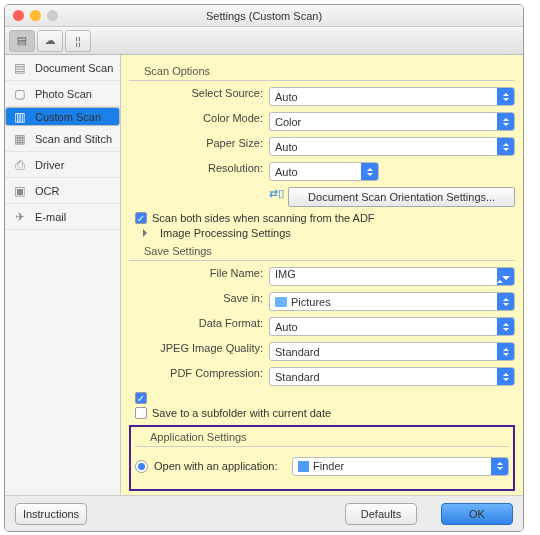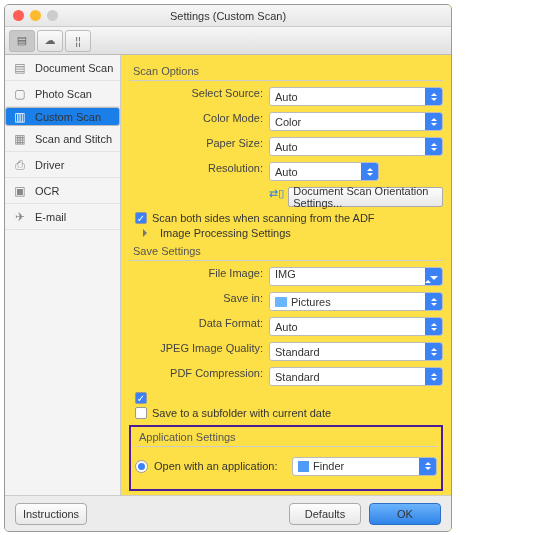--- a/index.html
+++ b/index.html
@@ -1,31 +1,31 @@
 <!DOCTYPE html>
 <html><head>
 <meta charset="utf-8">
 <style>
 *{box-sizing:border-box;margin:0;padding:0;font-family:-apple-system,Helvetica,Arial,sans-serif;font-size:11px;color:#333}
 body{background:#fff;padding:4px}
-.win{width:448px;border:1px solid #999;background:#fde047;border-radius:5px;overflow:hidden}
+.win{width:520px;border:1px solid #999;background:#fef9c3;border-radius:5px;overflow:hidden}
 .titlebar{height:22px;background:linear-gradient(#f6f6f6,#e6e6e6);border-bottom:1px solid #ccc;position:relative;text-align:center;line-height:22px;color:#555}
 .tl{position:absolute;left:8px;top:5px;display:flex;gap:6px}
 .tl span{width:11px;height:11px;border-radius:50%}
 .toolbar{height:28px;background:linear-gradient(#f6f6f6,#e0e0e0);border-bottom:1px solid #bbb;display:flex;align-items:center;padding:0 4px;gap:2px}
 .tbtn{width:26px;height:22px;border:1px solid #bbb;border-radius:3px;background:linear-gradient(#fafafa,#e4e4e4);display:flex;align-items:center;justify-content:center;color:#666}
 .tbtn.act{background:#c8c8c8}
 .body{display:flex;height:440px}
 .sidebar{width:116px;background:#f4f4f4;border-right:1px solid #ccc}
 .sitem{height:26px;display:flex;align-items:center;gap:6px;padding:0 6px;border-bottom:1px solid #e3e3e3;cursor:pointer;color:#444}
 .sitem.sel{background:#1a7fe8;color:#fff}
 .sic{width:18px;height:14px;display:flex;align-items:center;justify-content:center;font-size:12px;color:#888}
 .sitem.sel .sic{color:#fff}
 .main{flex:1;padding:4px 8px 4px 8px;overflow-y:auto}
-.sect{font-size:11px;color:#555;margin:6px 0 3px 4px}
+.sect{font-size:11px;color:#555;margin:6px 0 3px 15px}
 .hr{height:1px;background:#ccc;margin:2px 0 6px 0}
 .row{display:flex;height:22px;margin-bottom:3px}
 .lbl{width:140px;text-align:right;padding-right:6px;color:#444}
 .sel{flex:1;height:19px;background:#fff;border:1px solid #bbb;border-radius:3px;display:flex;align-items:center;padding:0 5px;position:relative}
 .sel.dis{background:#f2f2f2;color:#aaa}
 .sel .arr{position:absolute;right:0;top:0;width:17px;height:100%;background:#3b82f6;border-radius:0 2px 2px 0;display:flex;flex-direction:column;align-items:center;justify-content:center}
 .sel.dis .arr{background:#d0d0d0}
 .arr::before{content:"";border:3px solid transparent;border-bottom-color:#fff;margin-bottom:1px}
 .arr::after{content:"";border:3px solid transparent;border-top-color:#fff;margin-top:1px}
 .inp{flex:1;height:19px;background:#fff;border:1px solid #bbb;border-radius:3px;padding:0 5px;position:relative}
@@ -35,21 +35,21 @@
 .chk{display:flex;align-items:center;gap:5px;margin:3px 0 3px 6px}
 .cb{width:12px;height:12px;border:1px solid #999;border-radius:2px;background:#fff;display:flex;align-items:center;justify-content:center;font-size:10px;color:#2a7de1}
 .cb.on{background:#3b82f6;color:#fff}
 .rad{display:flex;align-items:center;gap:6px;margin:8px 0;height:22px}
 .rb{width:13px;height:13px;border:1px solid #999;border-radius:50%;background:#fff;display:flex;align-items:center;justify-content:center}
 .rb.on::after{content:"";width:7px;height:7px;background:#3b82f6;border-radius:50%}
 .tri{width:0;height:0;border:4px solid transparent;border-left-color:#777;margin-right:4px}
 .hl{border:2px solid #4c1d95;padding:4px;margin-top:6px}
 .radlbl{width:132px}
 .fic{width:12px;height:10px;background:#6bb5ff;border-radius:1px;display:inline-block;margin-right:4px}
-.footer{height:36px;border-top:1px solid #ccc;background:#ececec;display:flex;align-items:center;padding:0 10px;gap:8px}
+.footer{height:36px;border-top:1px solid #ccc;background:#ececec;display:flex;align-items:center;padding:0 10px;gap:24px}
 .footer .sp{flex:1}
 .fbtn{height:22px;min-width:72px;background:linear-gradient(#fdfdfd,#e8e8e8);border:1px solid #aaa;border-radius:4px;display:flex;align-items:center;justify-content:center;cursor:pointer}
 .fbtn.pri{background:linear-gradient(#6cb3fb,#2f84e8);color:#fff;border-color:#2a6fc4}
 .swapic{font-size:11px;color:#2a7de1;margin-right:4px}
 </style>
 </head>
 <body>
 
 <div class="win">
  <div class="titlebar">
@@ -139,21 +139,21 @@
           <span>Scan both sides when scanning from the ADF</span>
         </div>
    <div class="chk" style="margin-left:14px">
           <div class="tri"></div>
           <span>Image Processing Settings</span>
         </div>
 
    <div class="sect">Save Settings</div>
    <div class="hr"></div>
    <div class="row">
-          <div class="lbl">File Image:</div>
+          <div class="lbl">File Name:</div>
           <div class="inp"><span>IMG</span><div class="arr"></div></div>
         </div>
    <div class="row">
           <div class="lbl">Save in:</div>
           <div class="sel">
             <span class="fic"></span>
             <span>Pictures</span>
             <div class="arr"></div>
           </div>
         </div>

